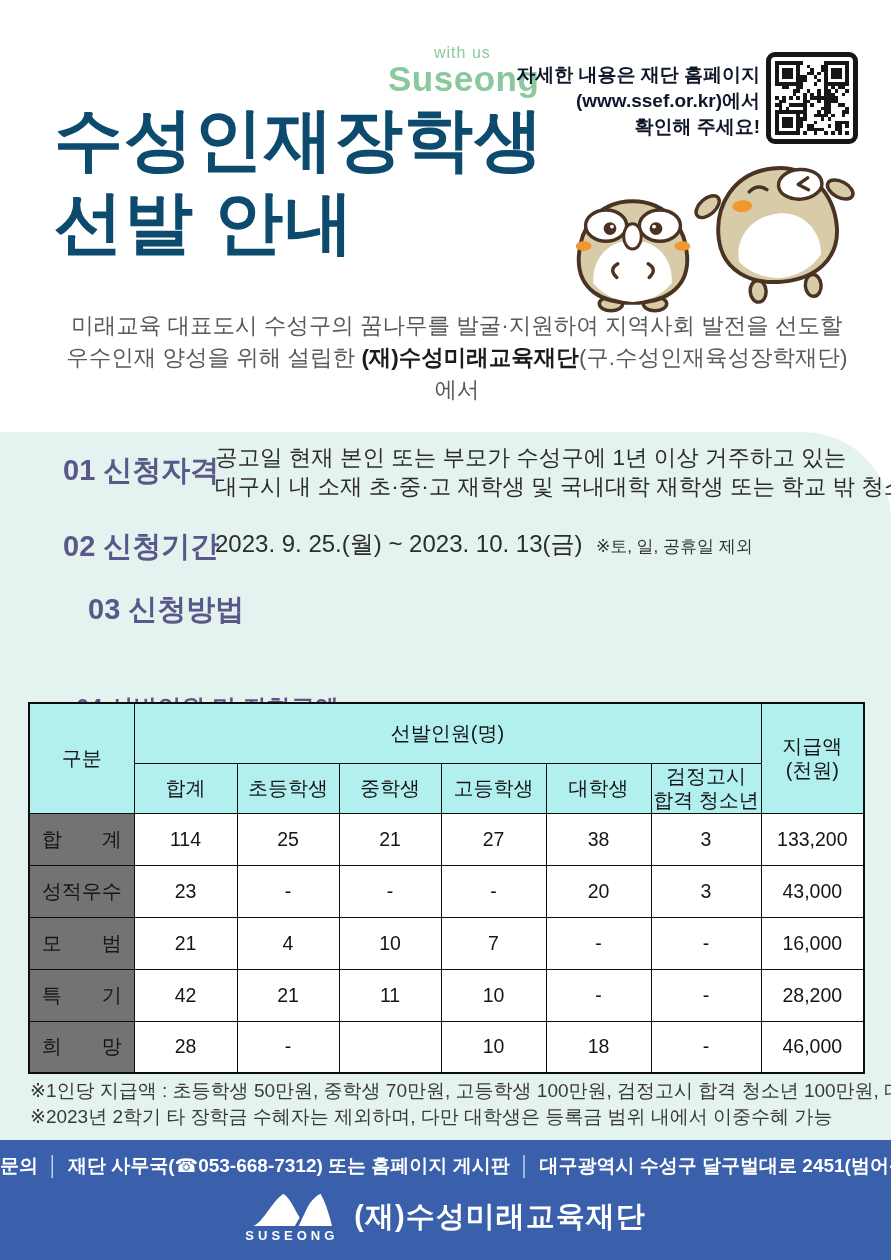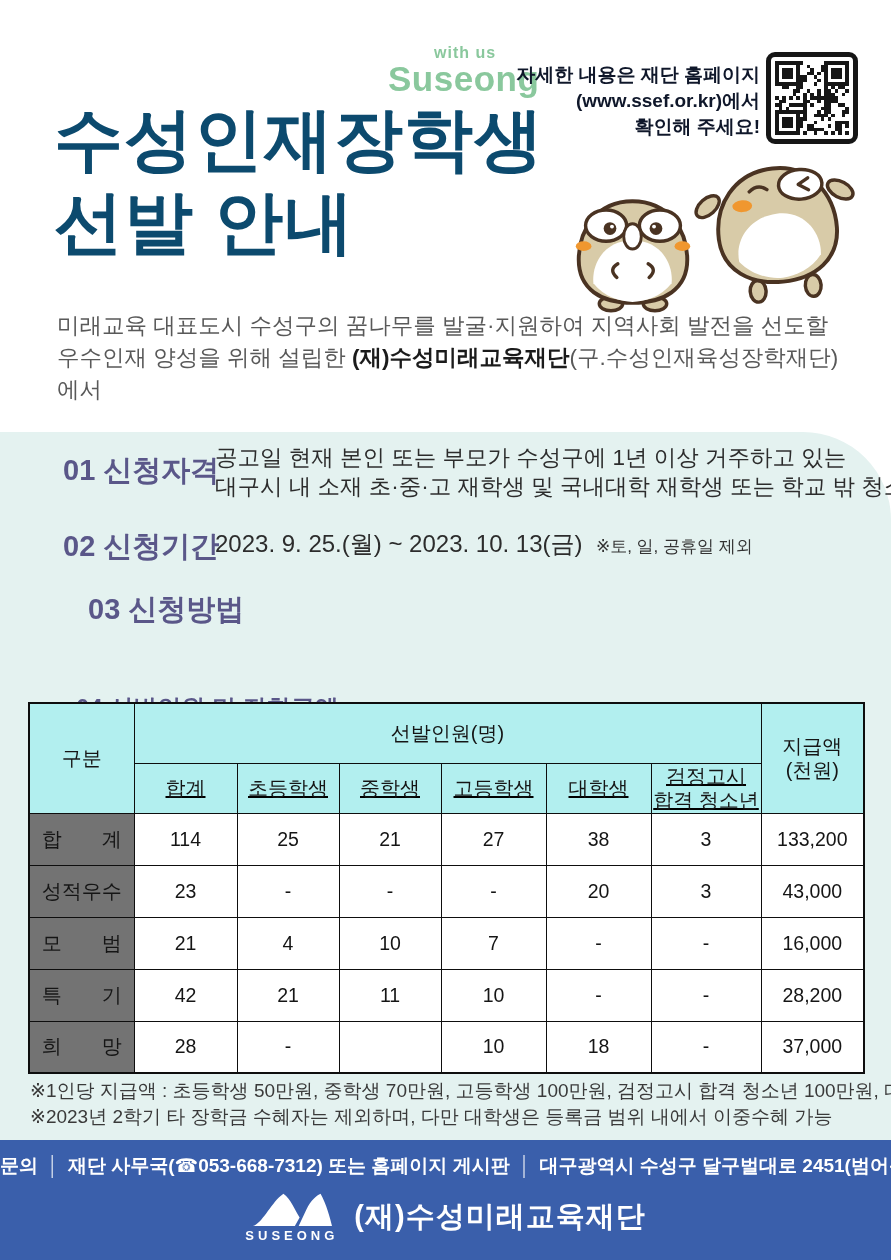--- a/index.html
+++ b/index.html
@@ -7,41 +7,41 @@
     position:relative; width:891px; height:1260px; overflow:hidden;
     background:#ffffff;
     font-family:"Liberation Sans","DejaVu Sans",sans-serif;
   }
   
   .period {
     position:absolute; left:56px; top:46px;
     font-size:46px; font-weight:800; color:#3CC8C4; letter-spacing:1px;
   }
   .logo-top { position:absolute; left:388px; top:44px; width:130px; color:#8AC89D; text-align:left; }
-  .logo-top .tagline { font-size:16px; font-weight:700; margin-left:46px; letter-spacing:1px; }
+  .logo-top .tagline { font-size:16px; font-weight:400; margin-left:46px; letter-spacing:1px; }
   .logo-top .name { font-size:35px; font-weight:800; margin-top:-3px; letter-spacing:.5px; }
   .qr-note {
     position:absolute; left:512px; top:62px; width:248px;
     text-align:right; font-size:19px; line-height:26px; font-weight:700; color:#0f172a;
   }
   .qr-box {
     position:absolute; left:766px; top:52px; width:74px; height:74px;
     border:5px solid #161616; border-radius:9px; background:#fff; padding:4px;
     display:grid; grid-template-columns:repeat(21,1fr); grid-template-rows:repeat(21,1fr);
   }
   .qr-box .m { background:#161616; }
   .big-title {
     position:absolute; left:54px; top:98px;
     font-size:69px; line-height:83px; font-weight:800; color:#0c4a6e; letter-spacing:1px;
   }
   .mascot-left  { position:absolute; left:567px; top:193px; }
   .mascot-right { position:absolute; left:693px; top:162px; transform:rotate(-4deg); }
   .intro {
     position:absolute; left:57px; top:310px; width:800px;
-    font-size:22.5px; line-height:32px; color:#595959;
+    font-size:22.5px; line-height:32px; color:#595959;text-align:center;
   }
   .intro b { color:#1b1b1b; font-weight:800; }
   
   .panel {
     position:absolute; left:0; top:432px; width:891px; height:708px;
     background:#E4F2F0; border-top-right-radius:88px;
   }
   .sec-head { position:absolute; color:#5A5789; font-weight:800; font-size:29px; white-space:nowrap; }
   .sec-body { position:absolute; color:#2c2c2c; font-size:22.5px; line-height:29px; white-space:nowrap; }
   .sec-body .note  { font-size:17px; color:#333; }
@@ -52,21 +52,21 @@
     border-collapse:collapse; table-layout:fixed; background:#fff;
     border:2.5px solid #0e0e0e;
   }
   .tbl th, .tbl td {
     border:1.6px solid #0e0e0e; text-align:center; vertical-align:middle;
     font-weight:400; color:#151515; padding:0;
   }
   .tbl thead th { background:#B2EFEF; font-size:20px; white-space:pre-line; line-height:24px; }
   .tbl tbody td { font-size:19.5px; }
   .tbl tbody th { background:#737373; font-size:20px; font-weight:400; white-space:pre; }
-  tr.h1 { height:60px; } tr.h2 { height:50px;text-decoration:underline; } tbody tr { height:52px; }
+  tr.h1 { height:60px; } tr.h2 { height:50px; } tbody tr { height:52px; }
   
   .notes {
     position:absolute; left:30px; top:1078px; width:840px;
     font-size:19px; line-height:26px; color:#3a3a3a; white-space:nowrap;
   }
   
   .footer {
     position:absolute; left:0; top:1140px; width:891px; height:120px;
     background:#3A5FAB; color:#fff;
   }
@@ -669,21 +669,21 @@
         <td>28,200</td>
       </tr>
       <tr>
         <th>희　　망</th>
         <td>28</td>
         <td>-</td>
         <td></td>
         <td>10</td>
         <td>18</td>
         <td>-</td>
-        <td>37,000</td>
+        <td>46,000</td>
       </tr>
     </tbody>
   </table>
 
   <div class="notes">
     <div>※1인당 지급액 : 초등학생 50만원, 중학생 70만원, 고등학생 100만원, 검정고시 합격 청소년 100만원, 대학생 최대 200만원</div>
     <div>※2023년 2학기 타 장학금 수혜자는 제외하며, 다만 대학생은 등록금 범위 내에서 이중수혜 가능</div>
   </div>
 
   <div class="footer">

